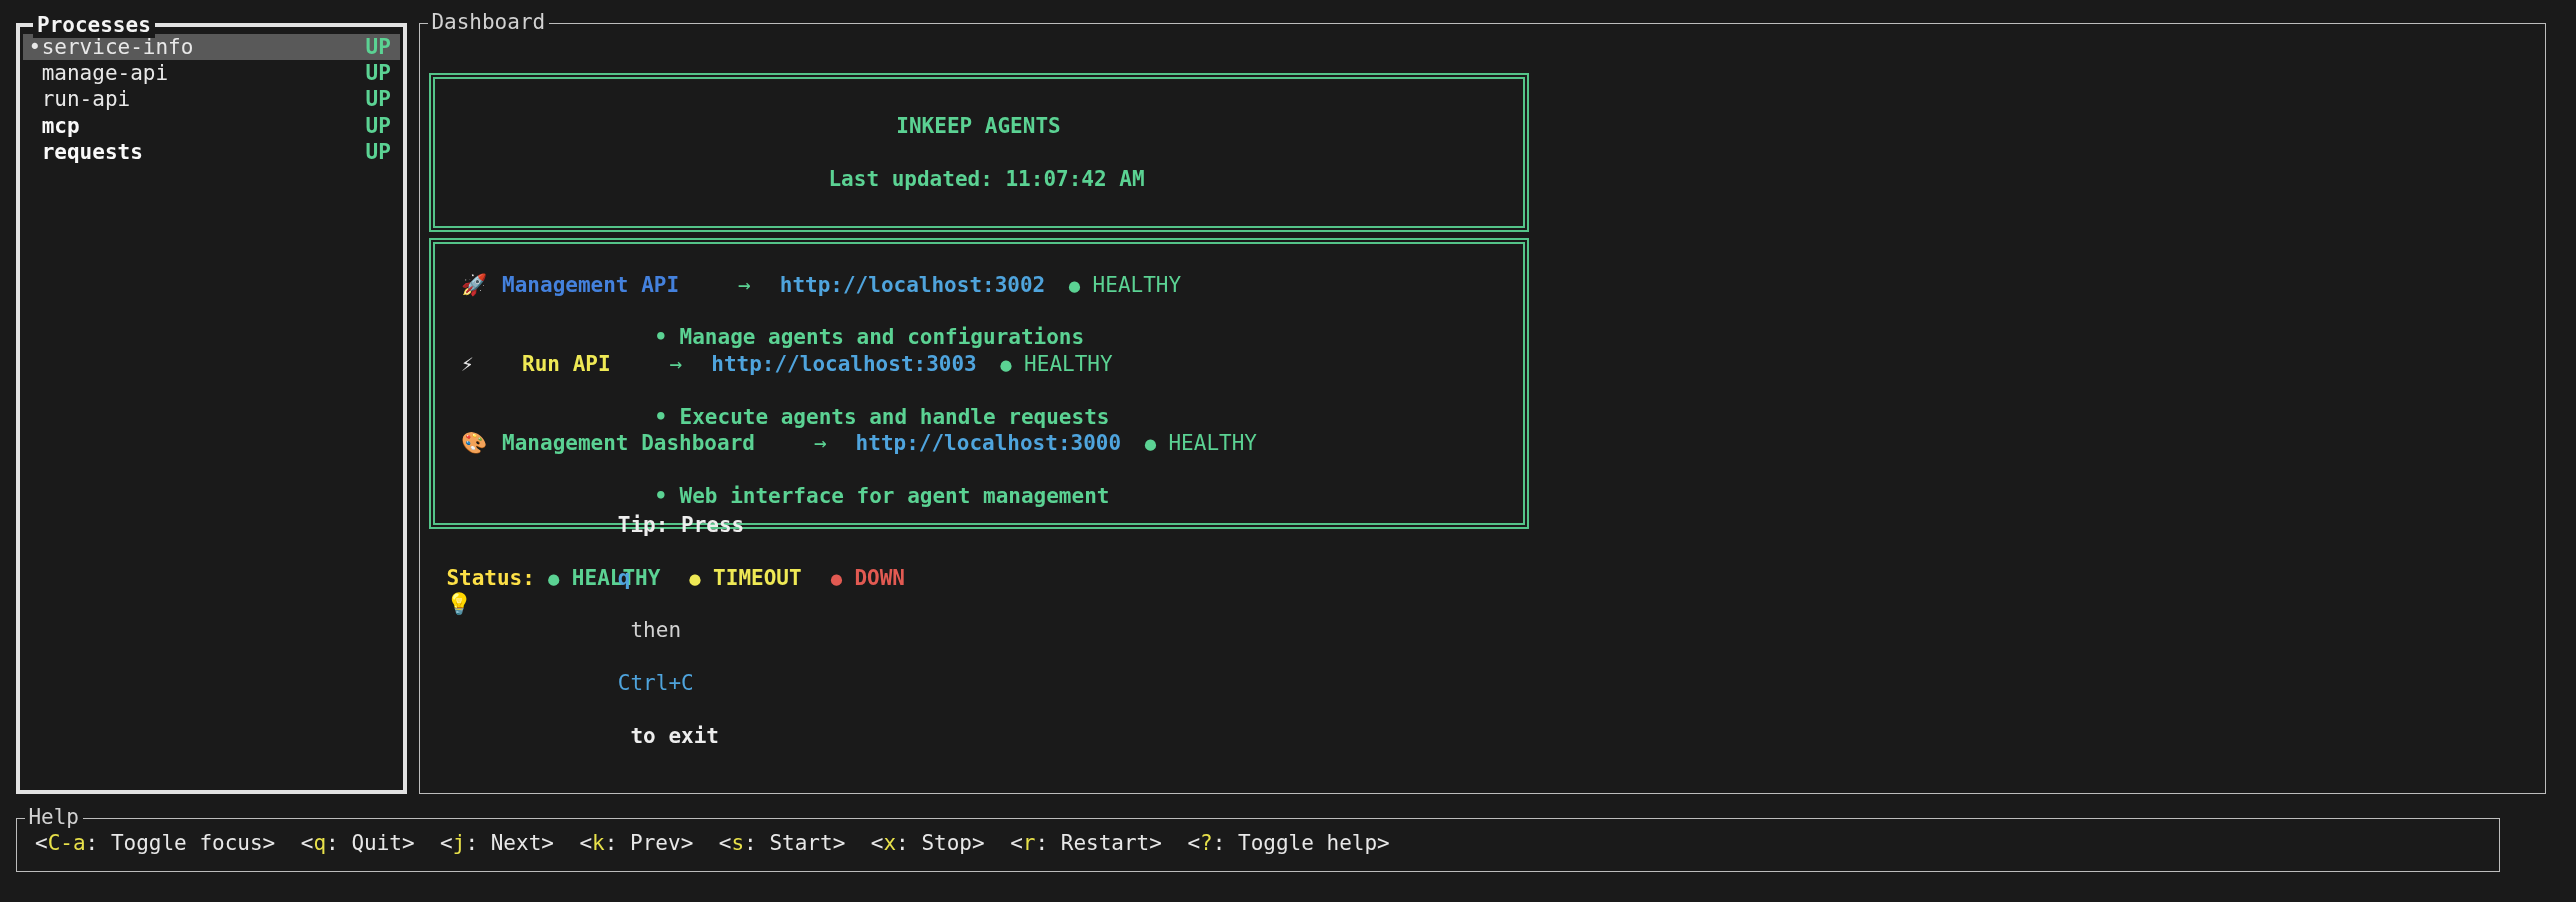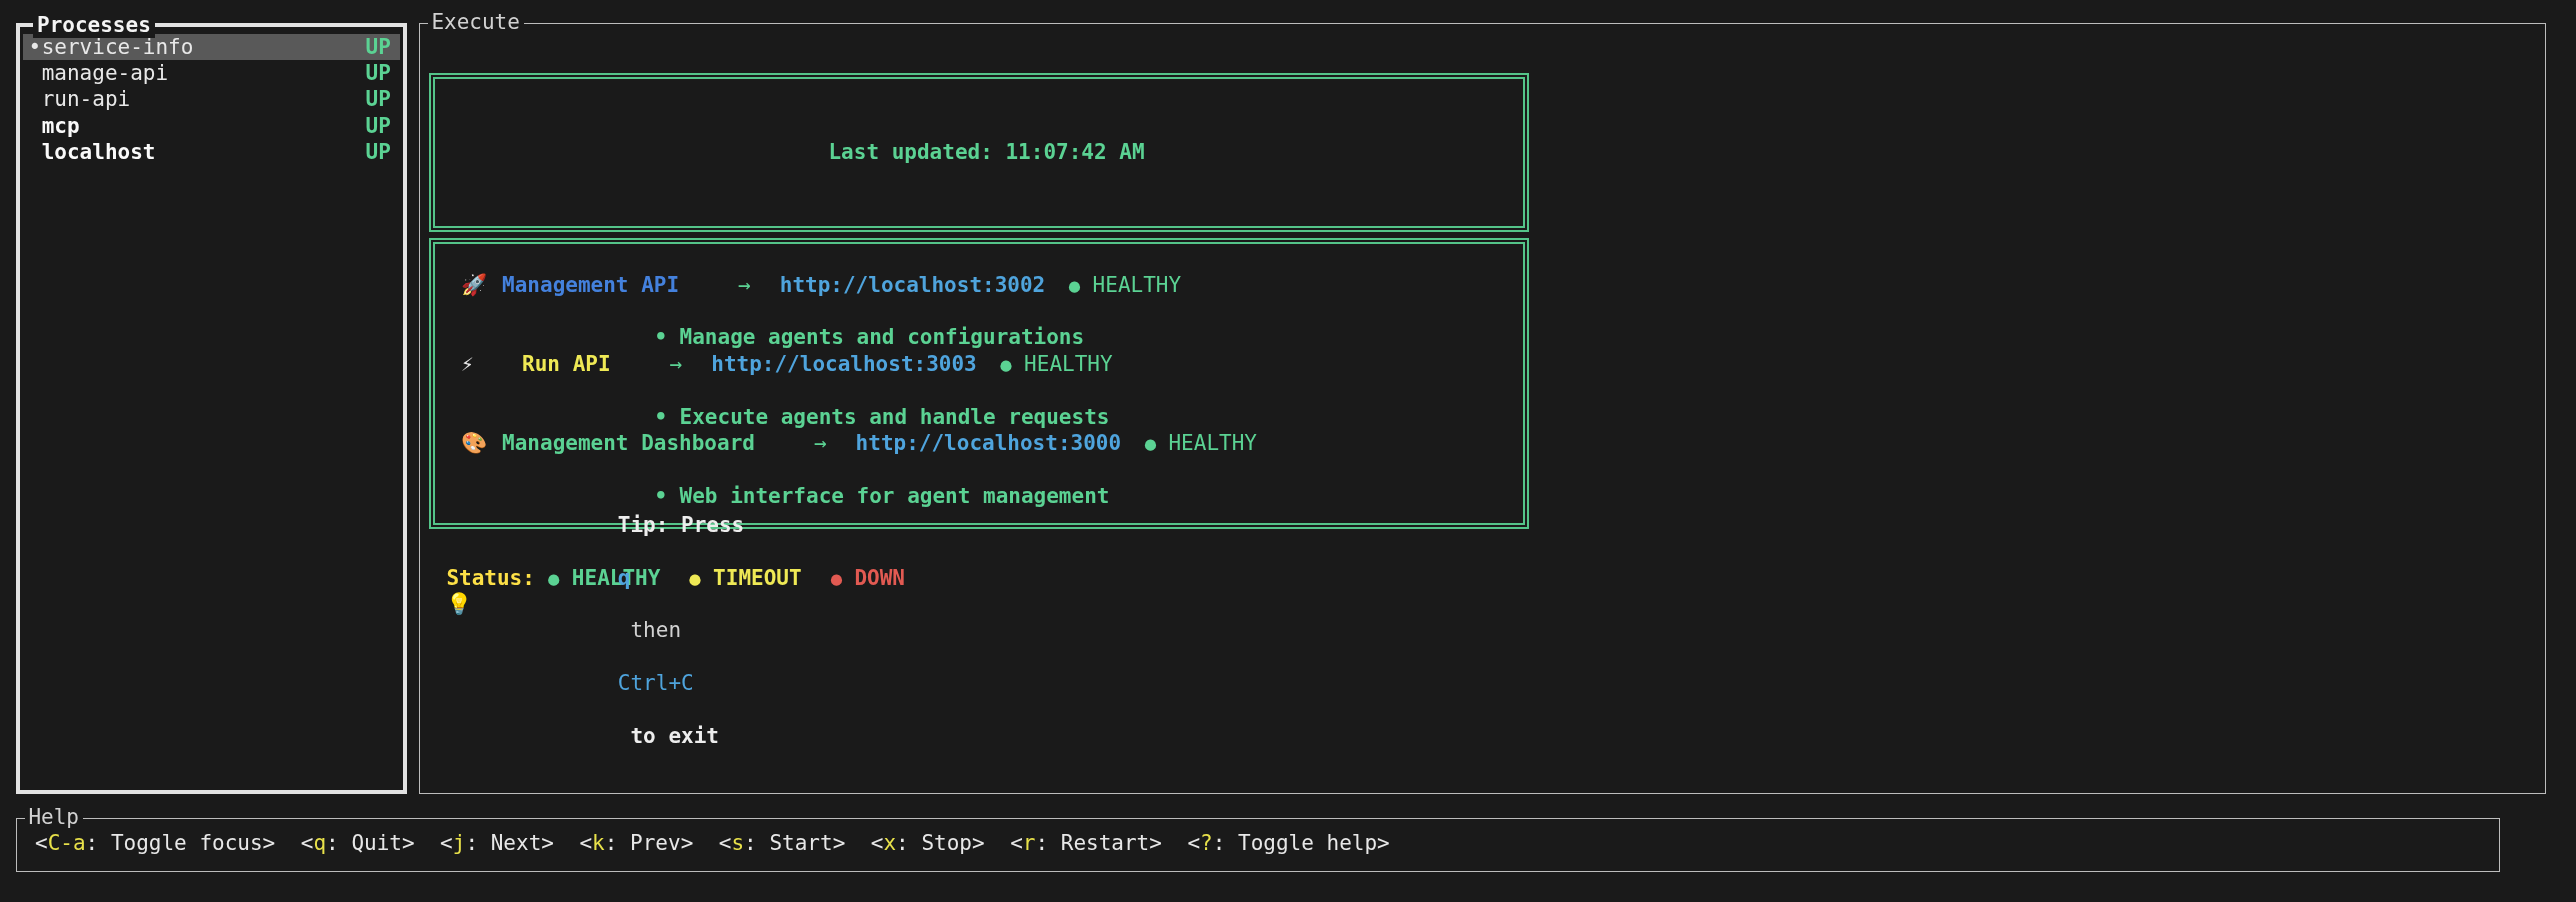--- a/index.html
+++ b/index.html
@@ -118,30 +118,31 @@
         </div>
 
         <div class="proc-row">
           <span class="proc-bullet"> </span>
           <span class="proc-name bold">mcp</span>
           <span class="proc-status">UP</span>
         </div>
 
         <div class="proc-row">
           <span class="proc-bullet"> </span>
-          <span class="proc-name bold">localhost</span>
+          <span class="proc-name bold">requests</span>
           <span class="proc-status">UP</span>
         </div>
       </div>
   </section>
 
   <section class="panel terminal">
-    <span class="panel-title">Execute</span>
+    <span class="panel-title">Dashboard</span>
 
     <div class="greenbox header-box">
+      <div class="hdr-title">INKEEP AGENTS</div>
       <div class="hdr-updated">Last updated: 11:07:42 AM</div>
     </div>
 
     <div class="greenbox services-box">
 
         <div class="svc">
           <div class="svc-line">
             <span class="svc-icon">🚀</span>
             <span class="svc-name blue">Management API</span>
             <span class="svc-arrow">→</span>

